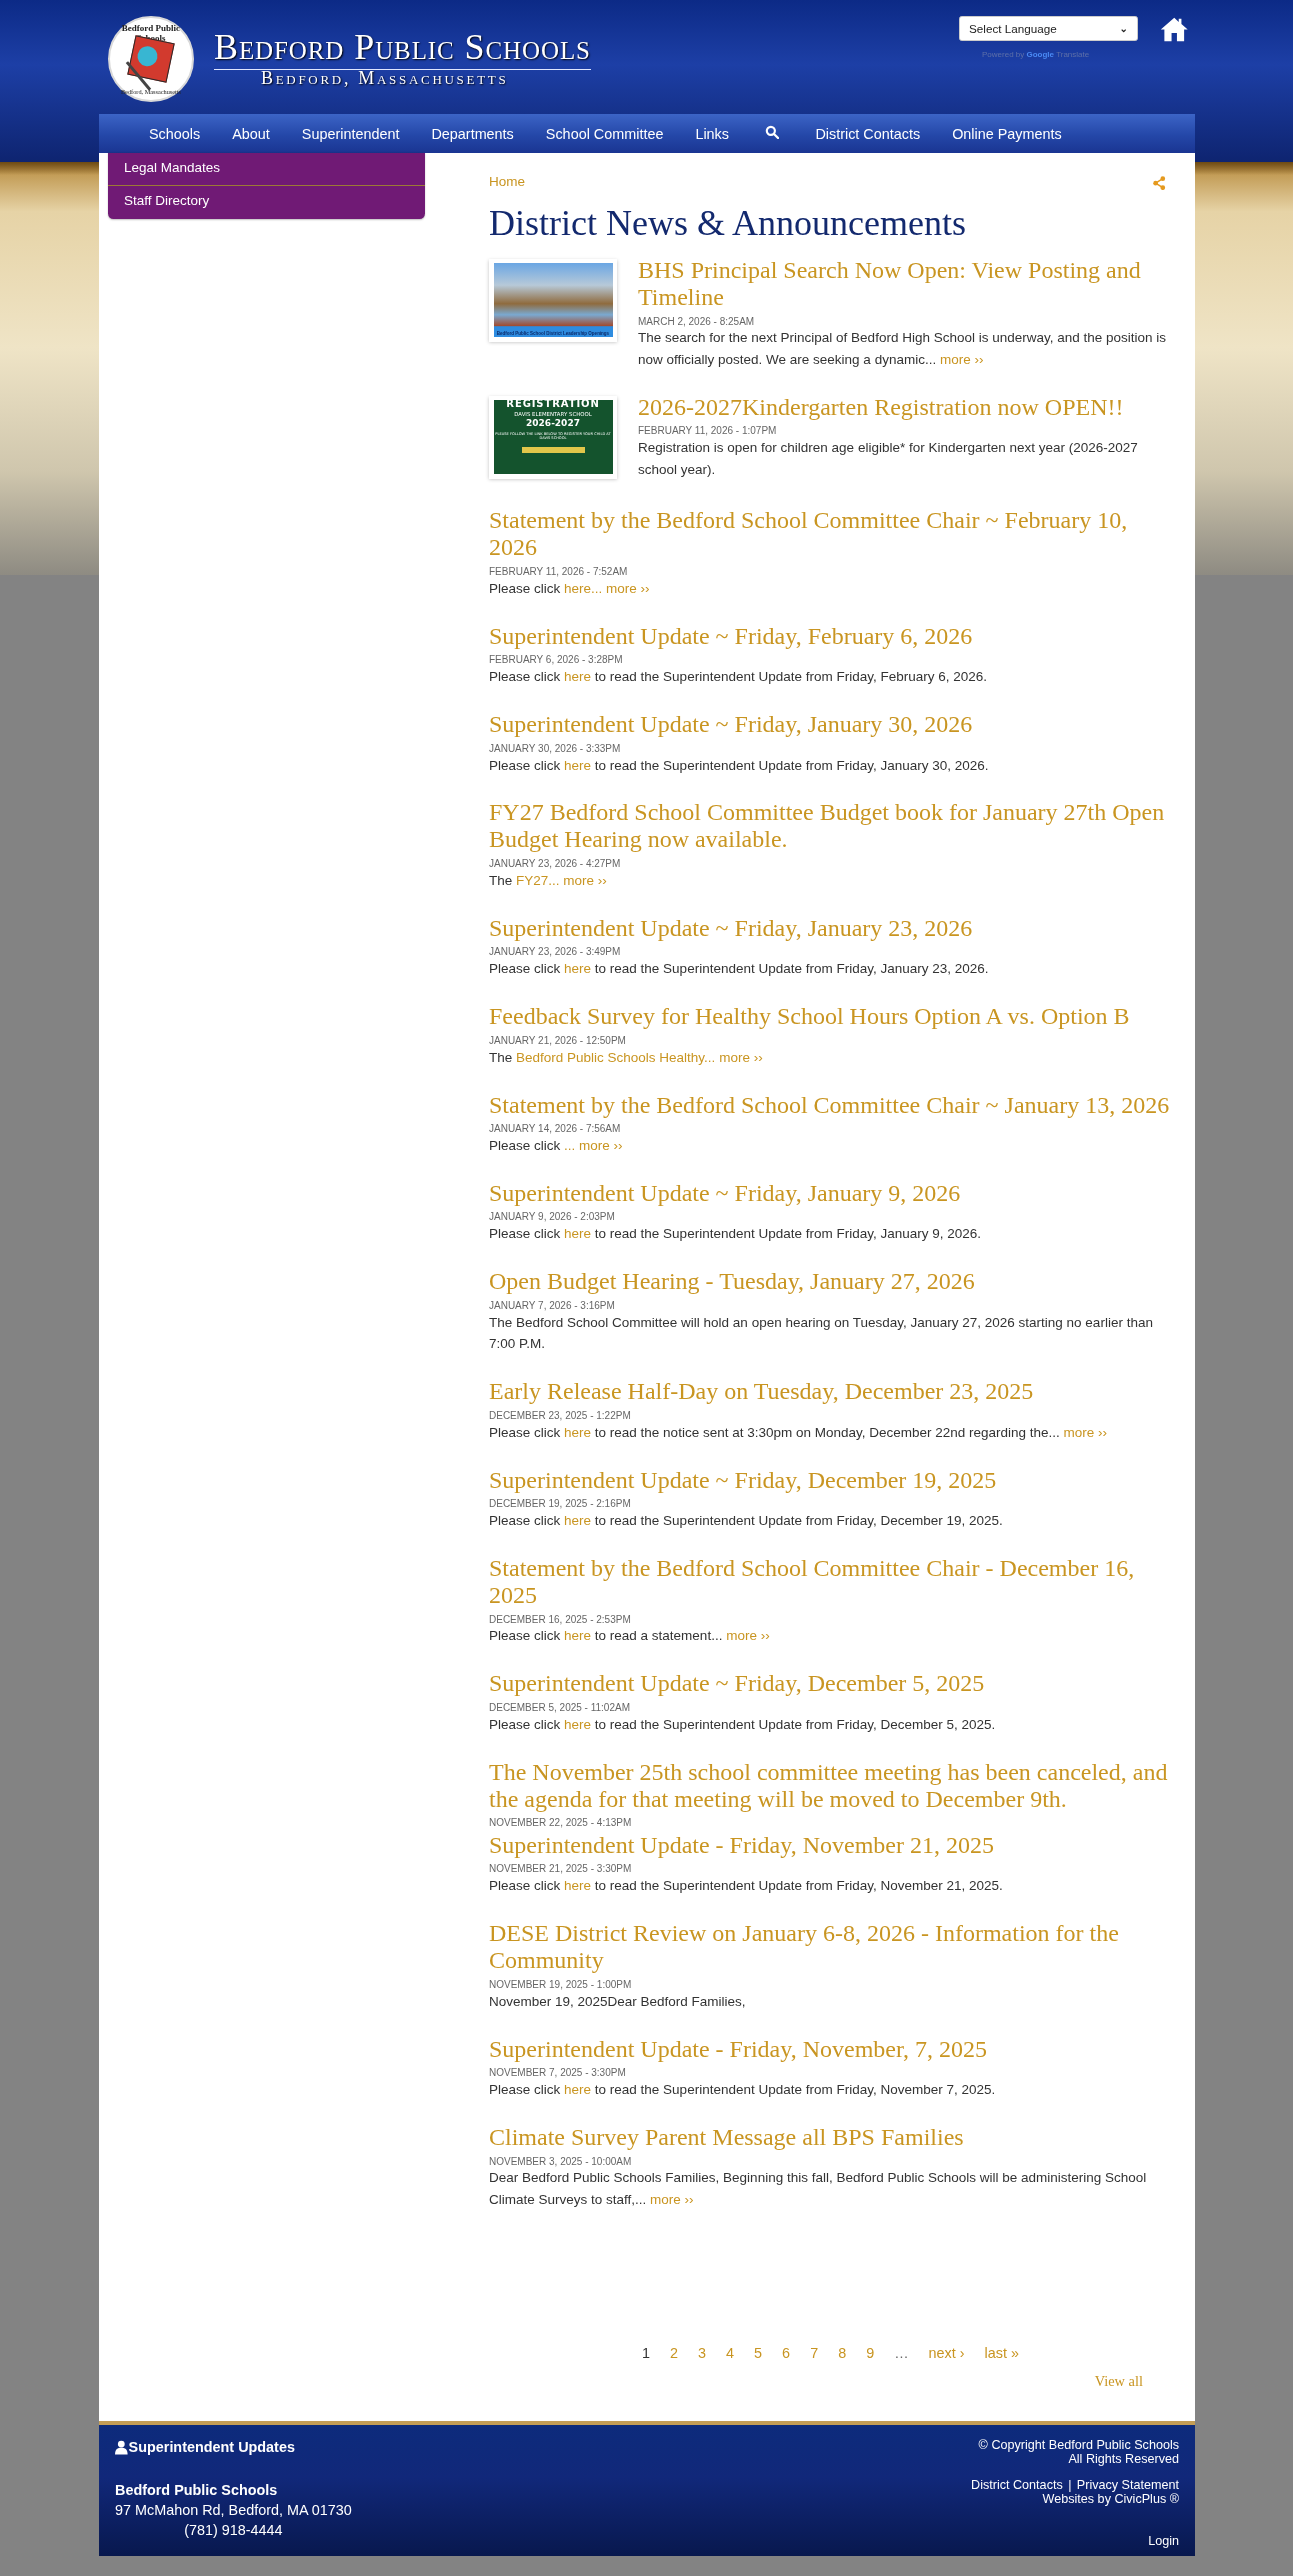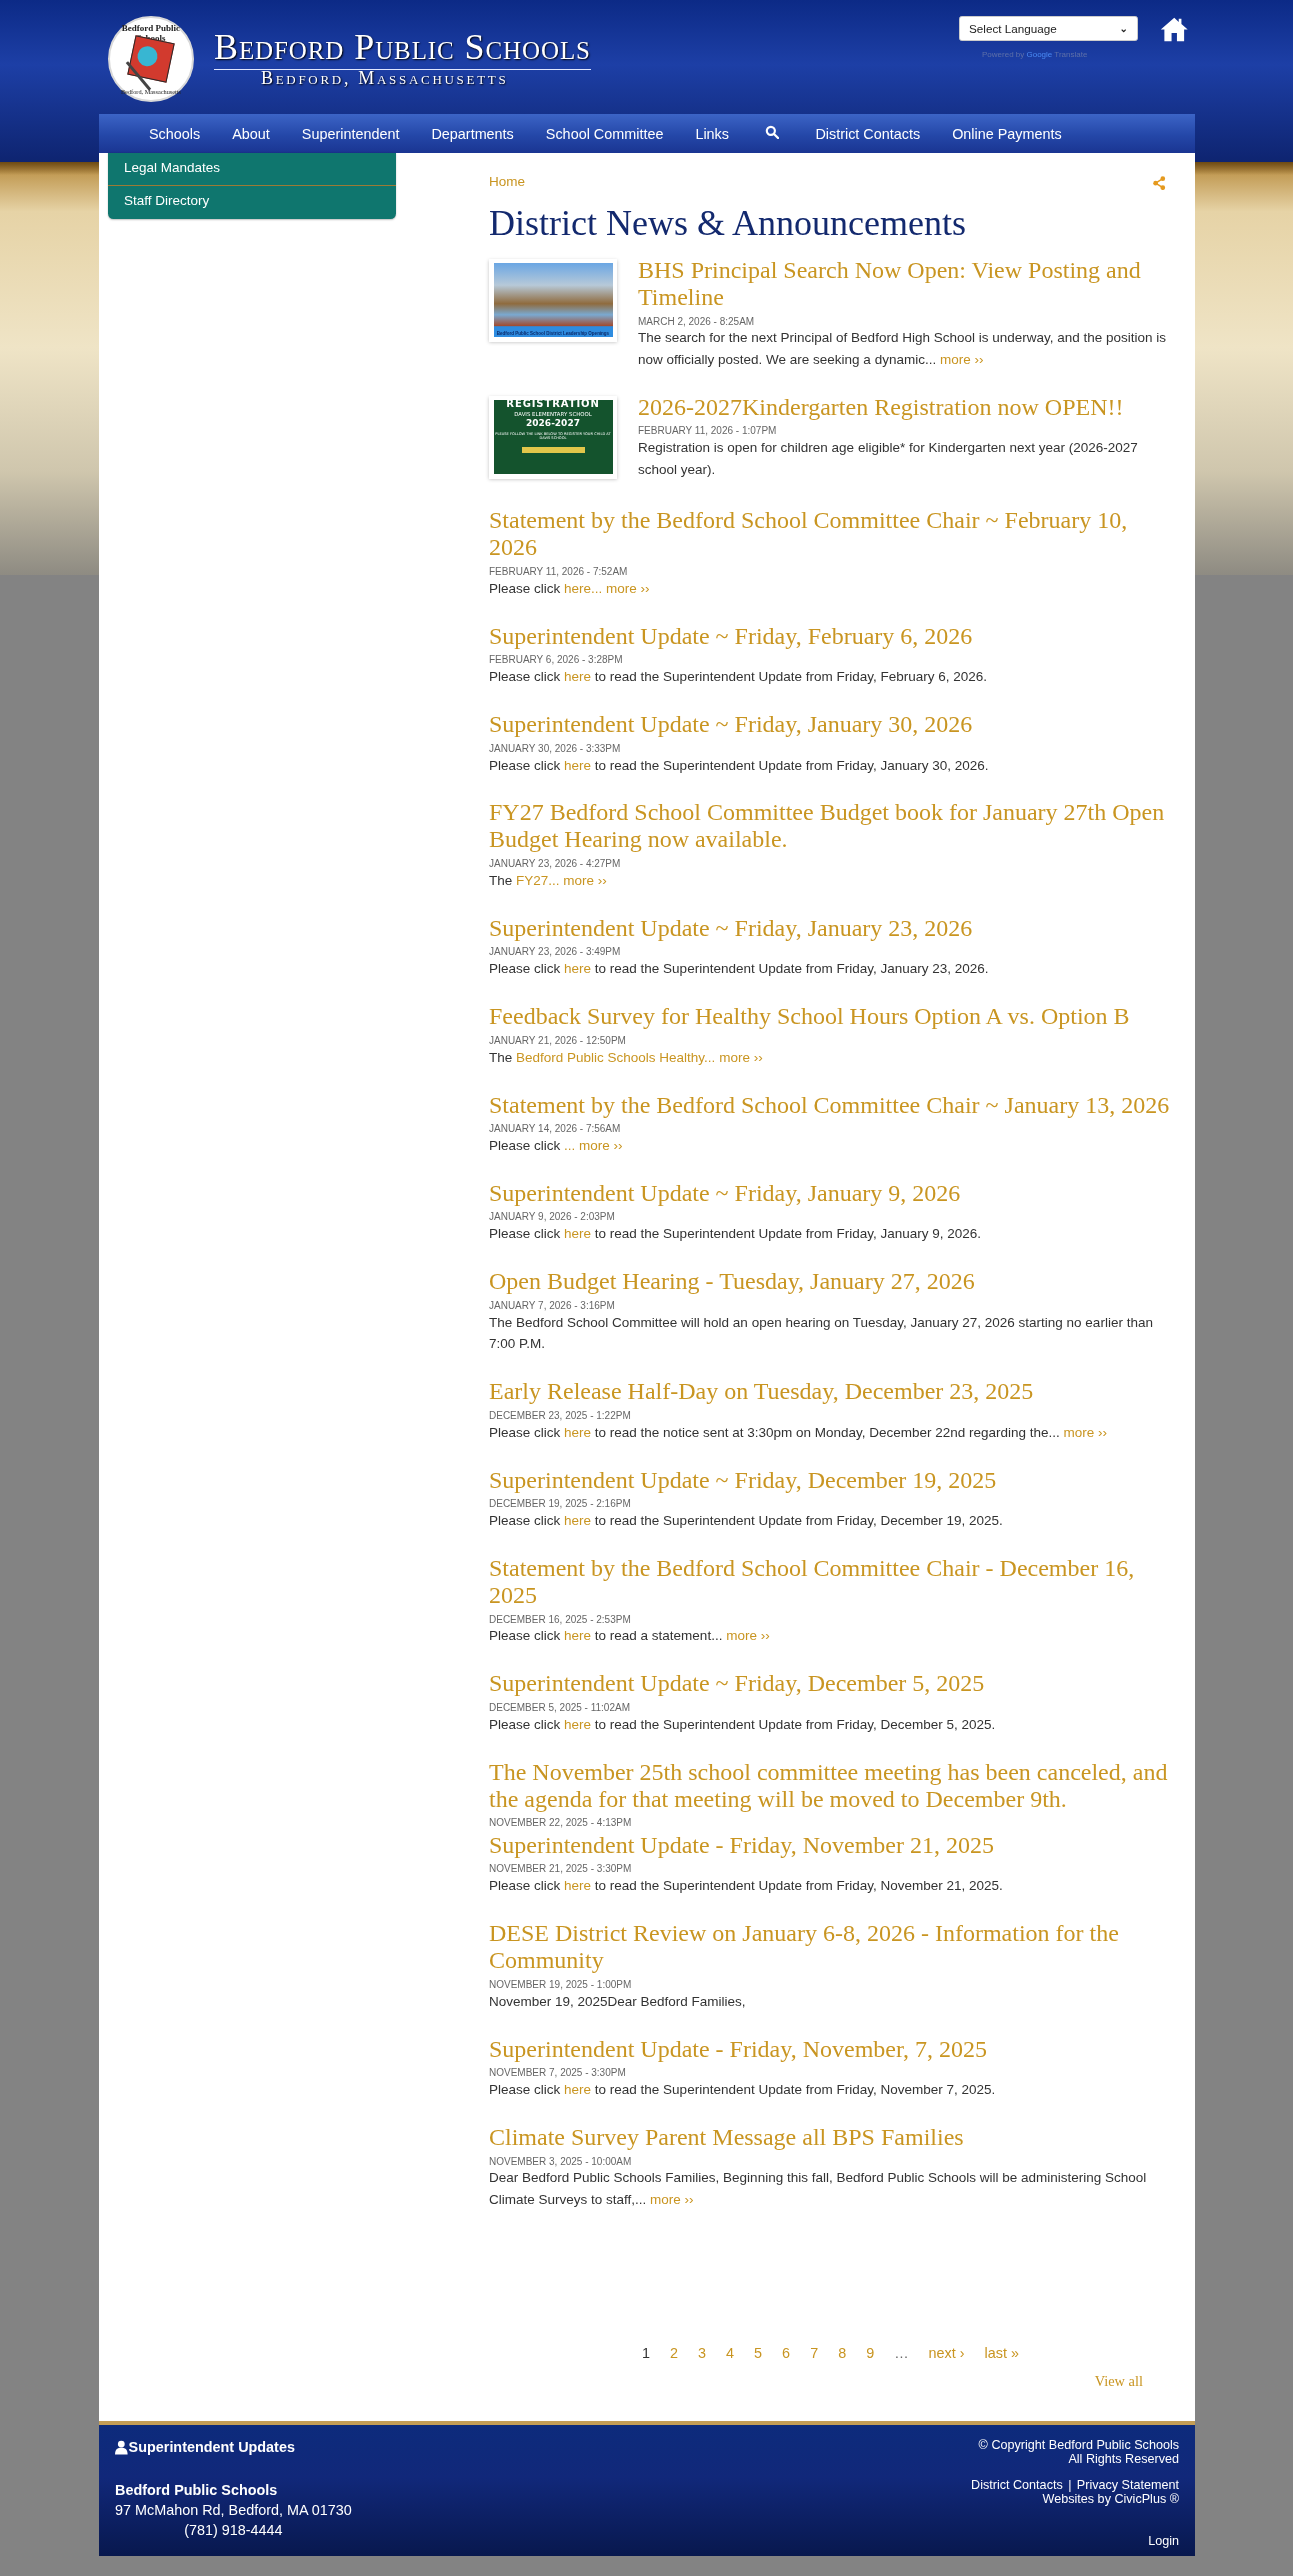--- a/index.html
+++ b/index.html
@@ -58,38 +58,38 @@
   }
   .lang-select {
     position: absolute; left: 860px; top: 16px; width: 179px; height: 25px;
     background: #fff; border: 0.9px solid #ccc; border-radius: 2.7px;
     font-size: 11.7px; color: #222; padding: 4.5px 9px; display: flex; justify-content: space-between; align-items: center;
   }
   .lang-select .chev { font-size: 10px; font-weight: bold; }
   .powered {
     position: absolute; left: 883px; top: 50px; font-size: 8px; color: #5d6fa8;
   }
-  .powered .g { color: #4a8af4; font-weight: normal; }
+  .powered .g { color: #4a8af4; font-weight: bold; }
   .home-icon { position: absolute; left: 1060px; top: 16px; width: 30.5px; height: 27px; }
   nav.main-nav {
     position: absolute; left: 0; top: 114px; width: 1096px; height: 39px;
     background: linear-gradient(180deg, #3c64c6 0%, #2447a8 55%, #1a3592 100%);
     display: flex; align-items: center; padding-left: 34px;
   }
   nav.main-nav a {
     color: #fff; font-size: 14.4px; text-decoration: none; margin-right: 0;
     display: inline-block; padding: 0 16px; cursor: pointer;
   }
   nav.main-nav .search-icon { padding: 0 20px; }
   .content-wrap {
     position: absolute; left: 0; top: 153px; width: 1096px; height: 2268px; background: #fff;
   }
   aside.sidebar {
-    position: absolute; left: 9px; top: 0; width: 288px;
-    background: #0f766e; border-radius: 0 0 5.4px 5.4px; overflow: hidden;
+    position: absolute; left: 9px; top: 0; width: 317px;
+    background: #701a75; border-radius: 0 0 5.4px 5.4px; overflow: hidden;
     box-shadow: 0 0.9px 1.8px rgba(0,0,0,0.25);
   }
   aside.sidebar a {
     display: block; color: #fff; font-size: 13.5px; padding: 7.2px 16px; height: 33px; text-decoration: none;
     border-bottom: 1.8px solid #9c7a35; cursor: pointer;
   }
   aside.sidebar a:last-child { border-bottom: none; }
   main.main {
     position: absolute; left: 390px; top: 0; width: 683px;
   }

